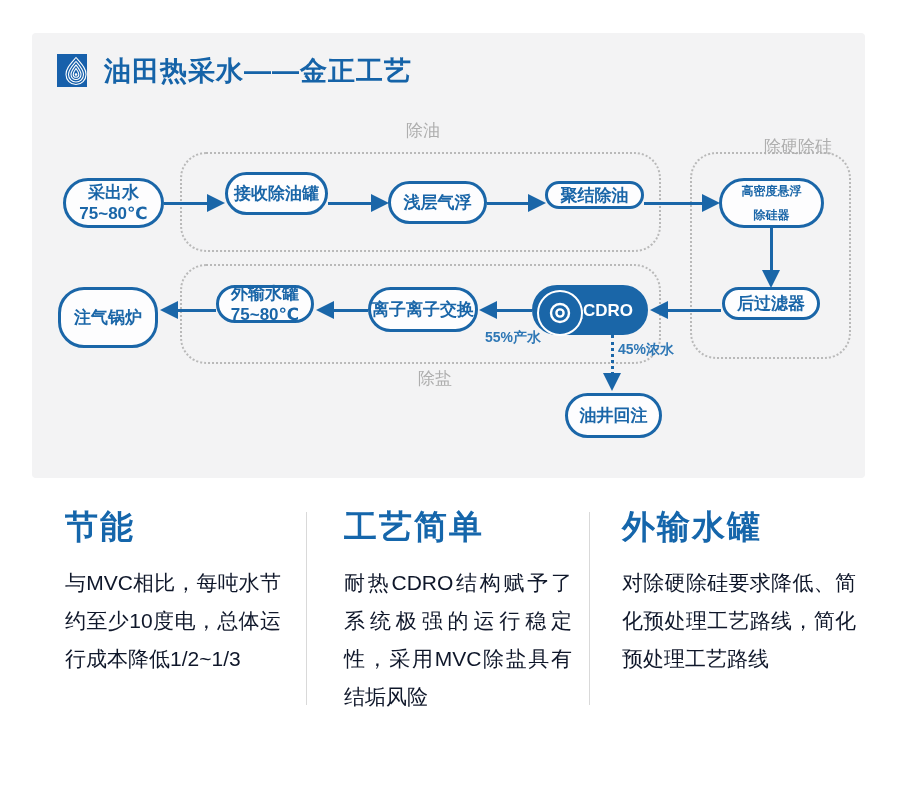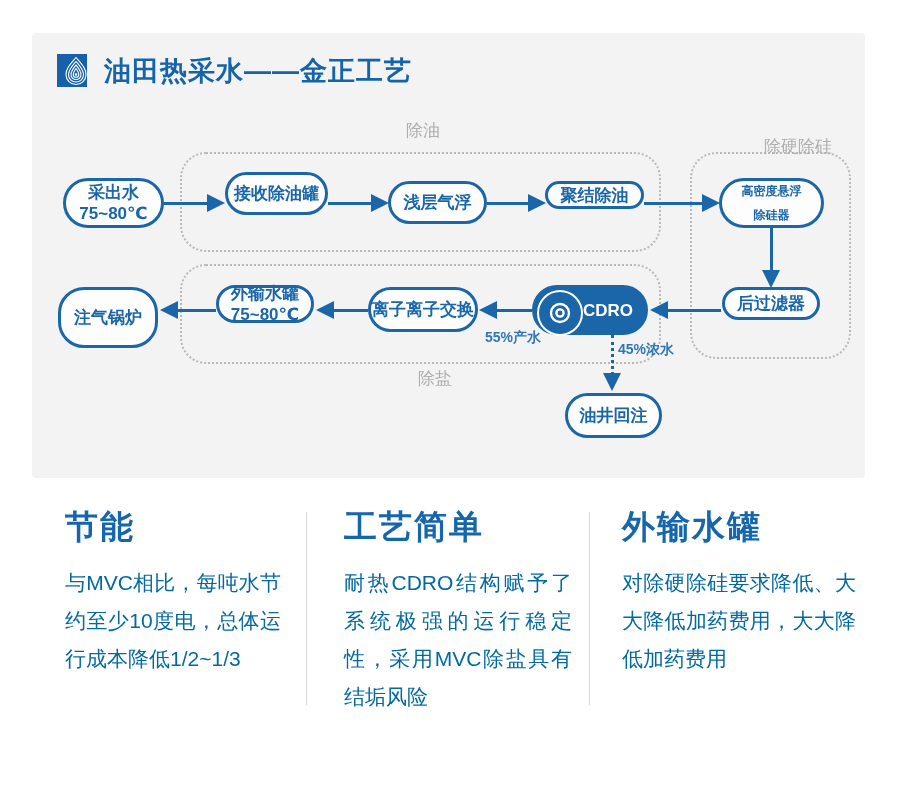--- a/index.html
+++ b/index.html
@@ -34,21 +34,21 @@
   .aline{position:absolute;background:#1a66a8;height:3px;z-index:2;}
   .avline{position:absolute;background:#1a66a8;width:3px;z-index:2;}
   .adot{position:absolute;border-left:3px dotted #1a66a8;width:0;z-index:2;}
   .ahead-r{position:absolute;width:0;height:0;border-top:9px solid transparent;border-bottom:9px solid transparent;border-left:18px solid #1a66a8;z-index:2;}
   .ahead-l{position:absolute;width:0;height:0;border-top:9px solid transparent;border-bottom:9px solid transparent;border-right:18px solid #1a66a8;z-index:2;}
   .ahead-d{position:absolute;width:0;height:0;border-left:9px solid transparent;border-right:9px solid transparent;border-top:18px solid #1a66a8;z-index:2;}
   .flow-label{position:absolute;font-size:14px;font-weight:bold;color:#2e77b5;z-index:4;}
   
   .feature{position:absolute;top:505px;}
   .feature-title{font-size:33px;font-weight:bold;color:#1566ab;letter-spacing:2px;margin:0 0 14px 0;}
-  .feature-body{font-size:21px;line-height:38px;color:#0369a1;text-align:justify;margin:0;}
+  .feature-body{font-size:21px;line-height:38px;color:#0f172a;text-align:justify;margin:0;}
   .vdivider{position:absolute;top:512px;width:1px;height:193px;background:#d9d9d9;}
 </style>
 </head>
 <body>
 
 <div class="card"></div>
 
 <svg class="logo" viewBox="0 0 32 33" xmlns="http://www.w3.org/2000/svg">
   <rect x="0" y="0" width="30" height="33" fill="#1760ab"></rect>
   <g stroke="#ffffff" stroke-width="1.1" fill="none">
@@ -166,14 +166,14 @@
   <p class="feature-body">与MVC相比，每吨水节约至少10度电，总体运行成本降低1/2~1/3</p>
 </div>
 <div class="vdivider" style="left:306px;"></div>
 <div class="feature" style="left:344px;width:228px;">
   <h2 class="feature-title">工艺简单</h2>
   <p class="feature-body">耐热CDRO结构赋予了系统极强的运行稳定性，采用MVC除盐具有结垢风险</p>
 </div>
 <div class="vdivider" style="left:589px;"></div>
 <div class="feature" style="left:622px;width:234px;">
   <h2 class="feature-title">外输水罐</h2>
-  <p class="feature-body">对除硬除硅要求降低、大大降低加药费用，大大降低加药费用</p>
+  <p class="feature-body">对除硬除硅要求降低、简化预处理工艺路线，简化预处理工艺路线</p>
 </div>
 
 </body></html>

